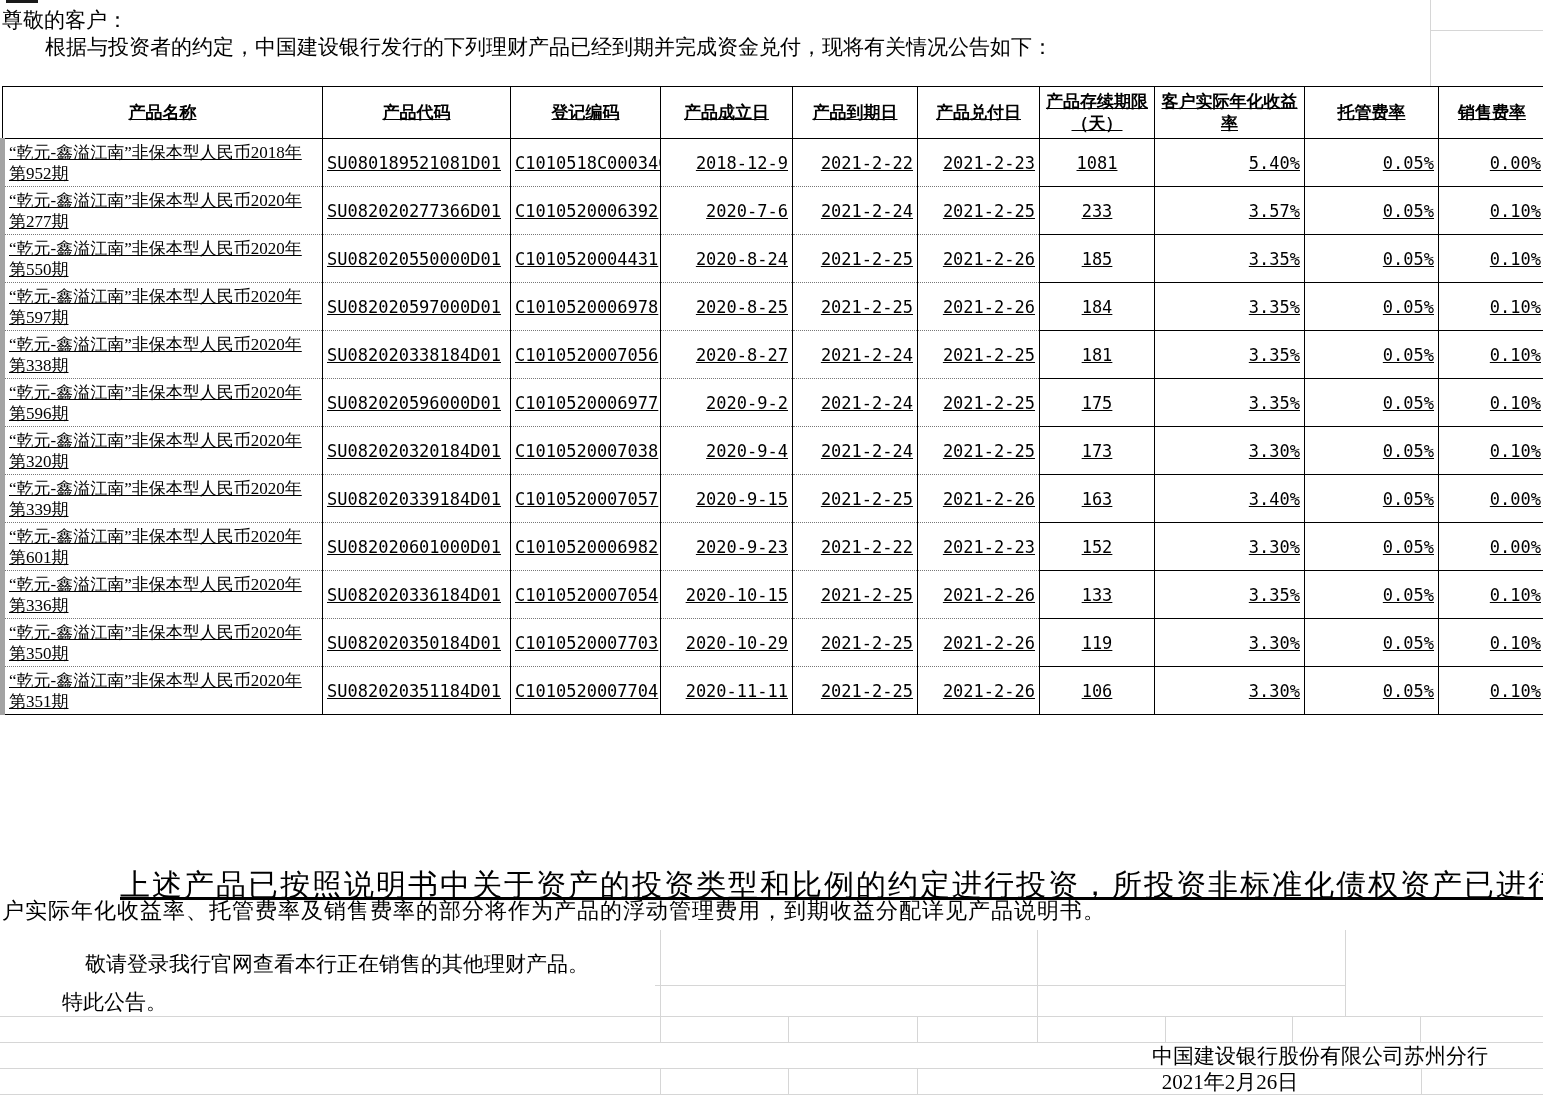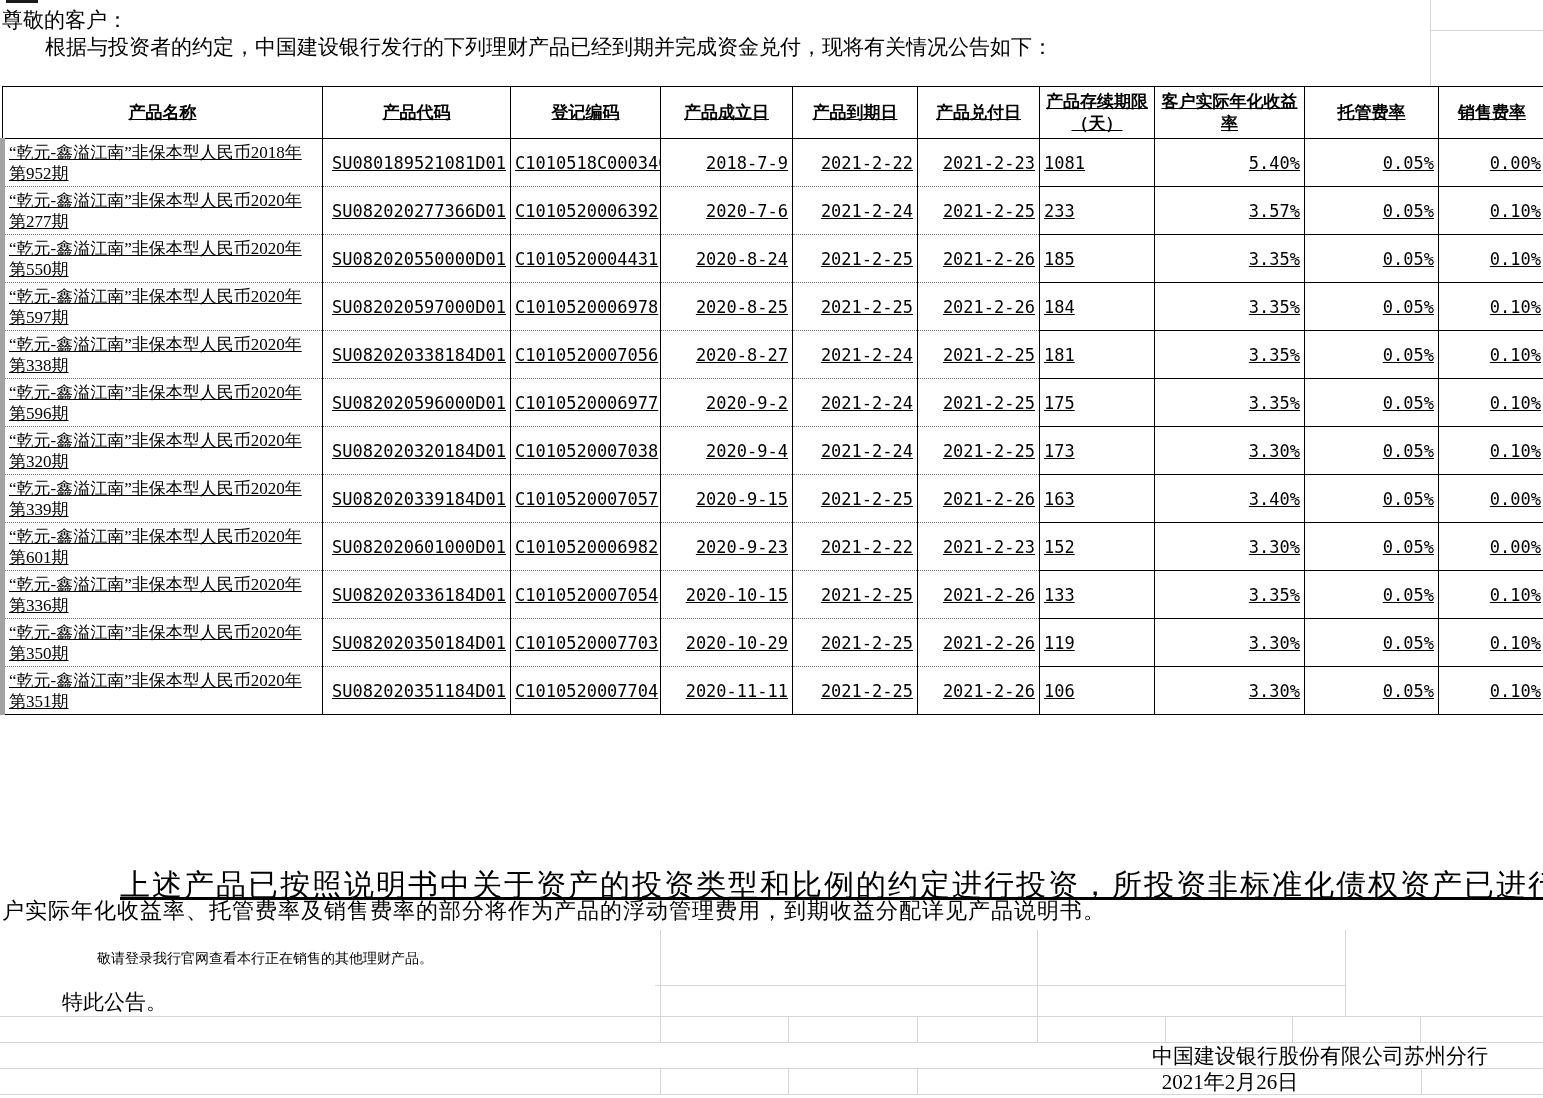--- a/index.html
+++ b/index.html
@@ -29,30 +29,30 @@
   table.products td {
     border-right:1px solid #000; border-bottom:1px dotted #777;
     vertical-align:middle; font-size:17px; padding:1px 4px;
     overflow:hidden;
   }
   table.products td:first-child { border-left:5px solid #a3a3a3; }
   table.products td.sb { border-bottom:1px solid #000; }
   table.products tbody tr:last-child td { border-bottom:1px solid #000; }
   .mono   { font-family:"DejaVu Sans Mono","Liberation Mono",monospace; font-size:15px; }
   .c-name { text-align:left; line-height:21px; padding-left:5px; font-size:16px; }
-  .c-code { text-align:right; }
+  .c-code { text-align:left; }
   .c-reg  { text-align:left; padding-left:2px; }
   .c-date { text-align:right; padding-right:9px; }
-  .c-days { }
+  .c-days { text-align:center; }
   .c-pct  { text-align:right; }
 
   
   .closing1 { position:absolute; top:865px;  left:120px; font-size:30px; letter-spacing:2px; white-space:nowrap;text-decoration:underline; }
   .closing2 { position:absolute; top:896px;  left:2px;   font-size:22px; letter-spacing:1px; white-space:nowrap; }
-  .website  { position:absolute; top:950px;  left:97px;  font-size:14px; white-space:nowrap; }
+  .website  { position:absolute; top:950px;  left:85px;  font-size:21px; white-space:nowrap; }
   .notice   { position:absolute; top:988px;  left:62px;  font-size:21px; white-space:nowrap; }
   .signature{ position:absolute; top:1044px; left:1100px; width:440px; text-align:center; font-size:21px; line-height:24px; }
   .sign-date{ position:absolute; top:1071px; left:1040px; width:380px; text-align:center; font-size:21px; line-height:22px; }
 
   
   .gh { position:absolute; height:1px; background:#d6d6d6; }
   .gv { position:absolute; width:1px;  background:#d6d6d6; }
   .artifact-topleft { position:absolute; left:6px; top:0; width:32px; height:3px; background:#1a1a1a; }
 </style>
 </head>
@@ -110,21 +110,21 @@
         <th>客户实际年化收益率</th>
         <th>托管费率</th>
         <th>销售费率</th>
       </tr>
     </thead>
     <tbody id="products-tbody">
         <tr>
           <td class="c-name">“乾元-鑫溢江南”非保本型人民币2018年第952期</td>
           <td class="c-code mono">SU080189521081D01</td>
           <td class="c-reg mono">C1010518C000340</td>
-          <td class="c-date mono">2018-7-9</td>
+          <td class="c-date mono">2018-12-9</td>
           <td class="c-date mono">2021-2-22</td>
           <td class="c-date mono">2021-2-23</td>
           <td class="c-days mono sb">1081</td>
           <td class="c-pct mono sb">5.40%</td>
           <td class="c-pct mono sb">0.05%</td>
           <td class="c-pct mono sb">0.00%</td>
         </tr>
         <tr>
           <td class="c-name">“乾元-鑫溢江南”非保本型人民币2020年第277期</td>
           <td class="c-code mono">SU082020277366D01</td>

